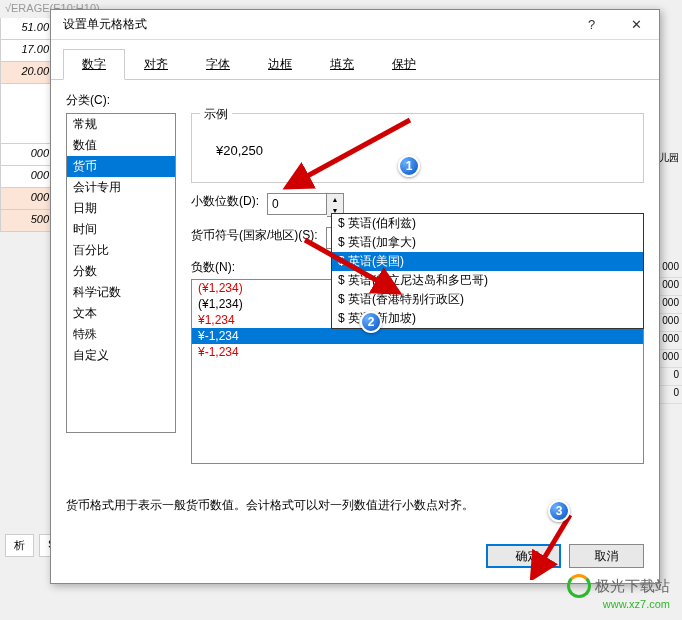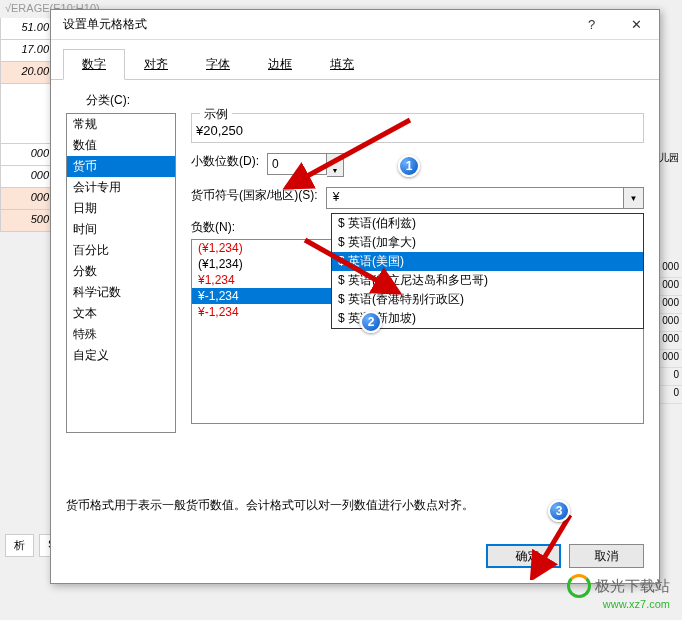--- a/index.html
+++ b/index.html
@@ -115,21 +115,20 @@
   }
   .body {
     flex: 1;
     padding: 12px 15px;
     display: flex;
     flex-direction: column;
     position: relative;
   }
   .category-label {
     margin-bottom: 4px;
-    margin-left: 20px;
   }
   .main-row {
     display: flex;
     gap: 15px;
     flex: 1;
   }
   .category-list {
     width: 110px;
     border: 1px solid #888;
     background: #fff;
@@ -145,21 +144,21 @@
     color: #fff;
   }
   .right-col {
     flex: 1;
     display: flex;
     flex-direction: column;
     position: relative;
   }
   .example-box {
     border: 1px solid #ccc;
-    padding: 4px;
+    padding: 24px;
     position: relative;
     margin-bottom: 10px;
   }
   .example-legend {
     position: absolute;
     top: -8px;
     left: 8px;
     background: #fff;
     padding: 0 4px;
     font-size: 12px;
@@ -372,20 +371,21 @@
       <span>✕</span>
     </div>
   </div>
 
   <div class="tabs">
     <div class="tab active">数字</div>
     <div class="tab">对齐</div>
     <div class="tab">字体</div>
     <div class="tab">边框</div>
     <div class="tab">填充</div>
+    <div class="tab">保护</div>
   </div>
 
   <div class="body">
     <div class="category-label">分类(C):</div>
     <div class="main-row">
       <div class="category-list">
         <div class="cat-item">常规</div>
         <div class="cat-item">数值</div>
         <div class="cat-item selected">货币</div>
         <div class="cat-item">会计专用</div>

